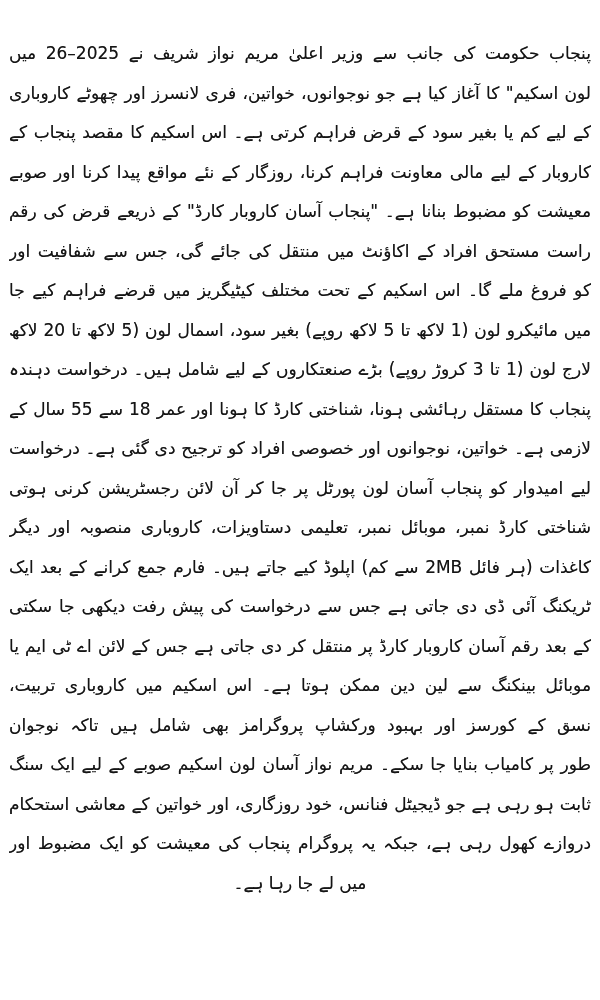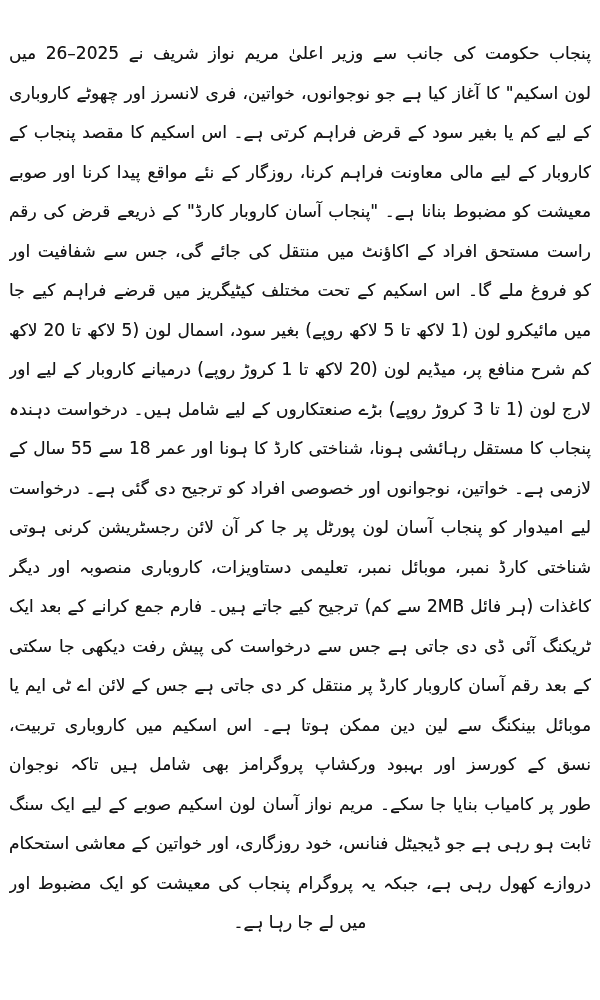--- a/index.html
+++ b/index.html
@@ -55,27 +55,26 @@
 
 <div class="page">
   <div class="line">پنجاب حکومت کی جانب سے وزیر اعلیٰ مریم نواز شریف نے 2025–26 میں "آسان</div>
   <div class="line">لون اسکیم" کا آغاز کیا ہے جو نوجوانوں، خواتین، فری لانسرز اور چھوٹے کاروباری افراد</div>
   <div class="line">کے لیے کم یا بغیر سود کے قرض فراہم کرتی ہے۔ اس اسکیم کا مقصد پنجاب کے نوجوانوں کو</div>
   <div class="line">کاروبار کے لیے مالی معاونت فراہم کرنا، روزگار کے نئے مواقع پیدا کرنا اور صوبے کی</div>
   <div class="line">معیشت کو مضبوط بنانا ہے۔ "پنجاب آسان کاروبار کارڈ" کے ذریعے قرض کی رقم براہِ</div>
   <div class="line">راست مستحق افراد کے اکاؤنٹ میں منتقل کی جائے گی، جس سے شفافیت اور ڈیجیٹل فنانس</div>
   <div class="line">کو فروغ ملے گا۔ اس اسکیم کے تحت مختلف کیٹیگریز میں قرضے فراہم کیے جا رہے ہیں جن</div>
   <div class="line">میں مائیکرو لون (1 لاکھ تا 5 لاکھ روپے) بغیر سود، اسمال لون (5 لاکھ تا 20 لاکھ روپے)</div>
-  <div class="line">کم شرح منافع پر، میڈیم لون (20 لاکھ تا 1 کروڑ روپے) درمیانے کاروبار کے لیے اور</div>
   <div class="line">لارج لون (1 تا 3 کروڑ روپے) بڑے صنعتکاروں کے لیے شامل ہیں۔ درخواست دہندہ کا</div>
   <div class="line">پنجاب کا مستقل رہائشی ہونا، شناختی کارڈ کا ہونا اور عمر 18 سے 55 سال کے درمیان ہونا</div>
   <div class="line">لازمی ہے۔ خواتین، نوجوانوں اور خصوصی افراد کو ترجیح دی گئی ہے۔ درخواست دینے کے</div>
   <div class="line">لیے امیدوار کو پنجاب آسان لون پورٹل پر جا کر آن لائن رجسٹریشن کرنی ہوتی ہے، جہاں</div>
   <div class="line">شناختی کارڈ نمبر، موبائل نمبر، تعلیمی دستاویزات، کاروباری منصوبہ اور دیگر ضروری</div>
-  <div class="line">کاغذات (ہر فائل 2MB سے کم) ترجیح کیے جاتے ہیں۔ فارم جمع کرانے کے بعد ایک</div>
+  <div class="line">کاغذات (ہر فائل 2MB سے کم) اپلوڈ کیے جاتے ہیں۔ فارم جمع کرانے کے بعد ایک</div>
   <div class="line">ٹریکنگ آئی ڈی دی جاتی ہے جس سے درخواست کی پیش رفت دیکھی جا سکتی ہے۔ منظوری</div>
   <div class="line">کے بعد رقم آسان کاروبار کارڈ پر منتقل کر دی جاتی ہے جس کے لائن اے ٹی ایم یا</div>
   <div class="line">موبائل بینکنگ سے لین دین ممکن ہوتا ہے۔ اس اسکیم میں کاروباری تربیت، مالیاتی نظم و</div>
   <div class="line">نسق کے کورسز اور بہبود ورکشاپ پروگرامز بھی شامل ہیں تاکہ نوجوان کاروباری افراد کو عملی</div>
   <div class="line">طور پر کامیاب بنایا جا سکے۔ مریم نواز آسان لون اسکیم صوبے کے لیے ایک سنگ میل</div>
   <div class="line">ثابت ہو رہی ہے جو ڈیجیٹل فنانس، خود روزگاری، اور خواتین کے معاشی استحکام کے نئے</div>
   <div class="line">دروازے کھول رہی ہے، جبکہ یہ پروگرام پنجاب کی معیشت کو ایک مضبوط اور جدید سمت</div>
   <div class="line centered">میں لے جا رہا ہے۔</div>
 </div>
 

